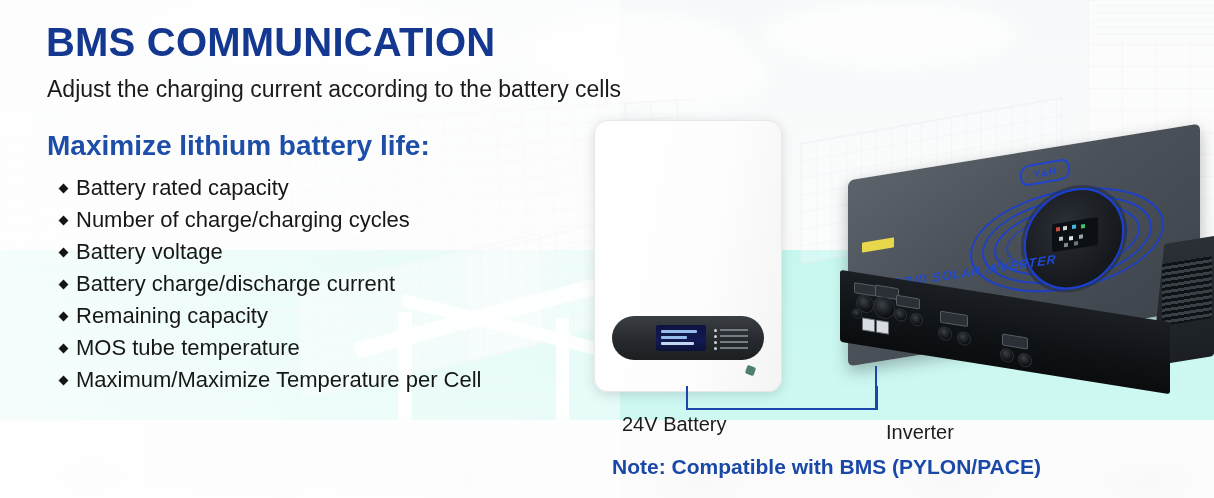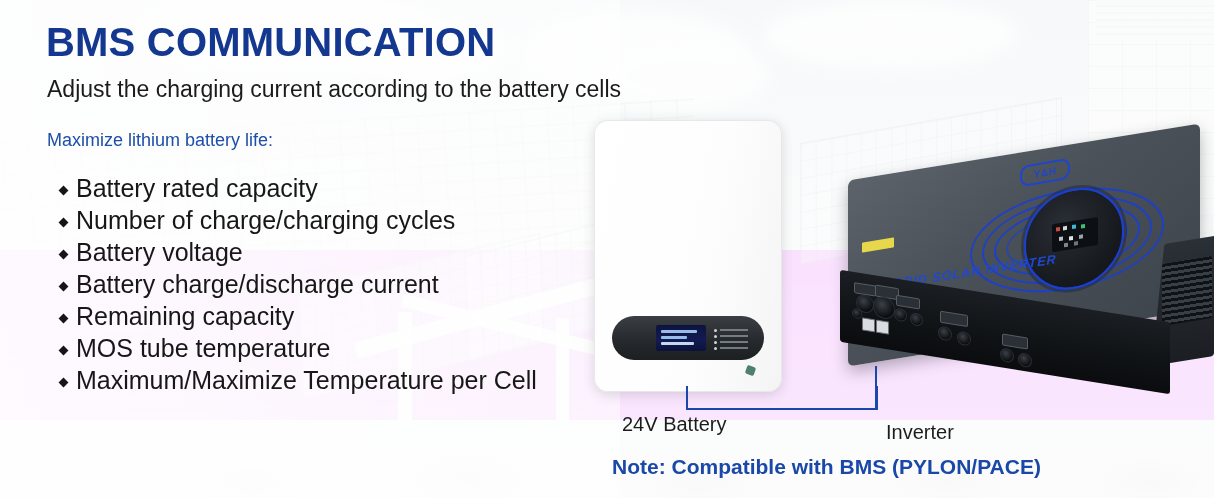--- a/index.html
+++ b/index.html
@@ -2,21 +2,21 @@
 <html><head>
 <meta charset="utf-8">
 <title>BMS Communication</title>
 <style>
   html,body{margin:0;padding:0;}
   body{
     width:1214px;height:498px;overflow:hidden;
     font-family:"Liberation Sans",sans-serif;
     background:#f2f4f5;
   }
-  .stage{position:relative;width:1214px;height:498px;overflow:hidden;background:#f0abfc;}
+  .stage{position:relative;width:1214px;height:498px;overflow:hidden;background:#5eead4;}
 
   
   .bg{position:absolute;inset:0;overflow:hidden;}
   .bg-sky{
     position:absolute;left:0;top:0;width:1214px;height:250px;
     background:linear-gradient(180deg,#e9eef1 0%,#eef2f4 45%,#f3f5f6 100%);
   }
   .cloud{position:absolute;border-radius:50%;background:#fbfcfc;filter:blur(9px);opacity:.92;}
   .c1{left:520px;top:10px;width:230px;height:86px;}
   .c2{left:600px;top:40px;width:170px;height:70px;}
@@ -99,27 +99,27 @@
     position:absolute;left:46px;top:20px;
     font-size:40px;font-weight:bold;letter-spacing:.2px;
     color:#14388f;white-space:nowrap;
   }
   .subtitle{
     position:absolute;left:47px;top:76px;
     font-size:23px;color:#1b1b1b;white-space:nowrap;
   }
   .section-head{
     position:absolute;left:47px;top:130px;
-    font-size:18px;color:#1d4ea8;font-weight:normal;white-space:nowrap;text-align:center;
+    font-size:28px;color:#1d4ea8;font-weight:bold;white-space:nowrap;text-align:center;
   }
   .bullets{position:absolute;left:60px;top:172px;width:520px;}
   .bullet{
     display:flex;align-items:baseline;gap:9px;
     height:32px;line-height:32px;
-    font-size:25px;color:#171717;white-space:nowrap;
+    font-size:22px;color:#171717;white-space:nowrap;
   }
   .dia{
     display:inline-block;width:7px;height:7px;background:#151515;
     transform:rotate(45deg);flex:0 0 auto;position:relative;top:-3px;
   }
 
   
   .battery{
     position:absolute;left:594px;top:120px;width:188px;height:272px;
     background:linear-gradient(100deg,#ffffff 0%,#fdfdfd 60%,#f4f4f4 100%);

